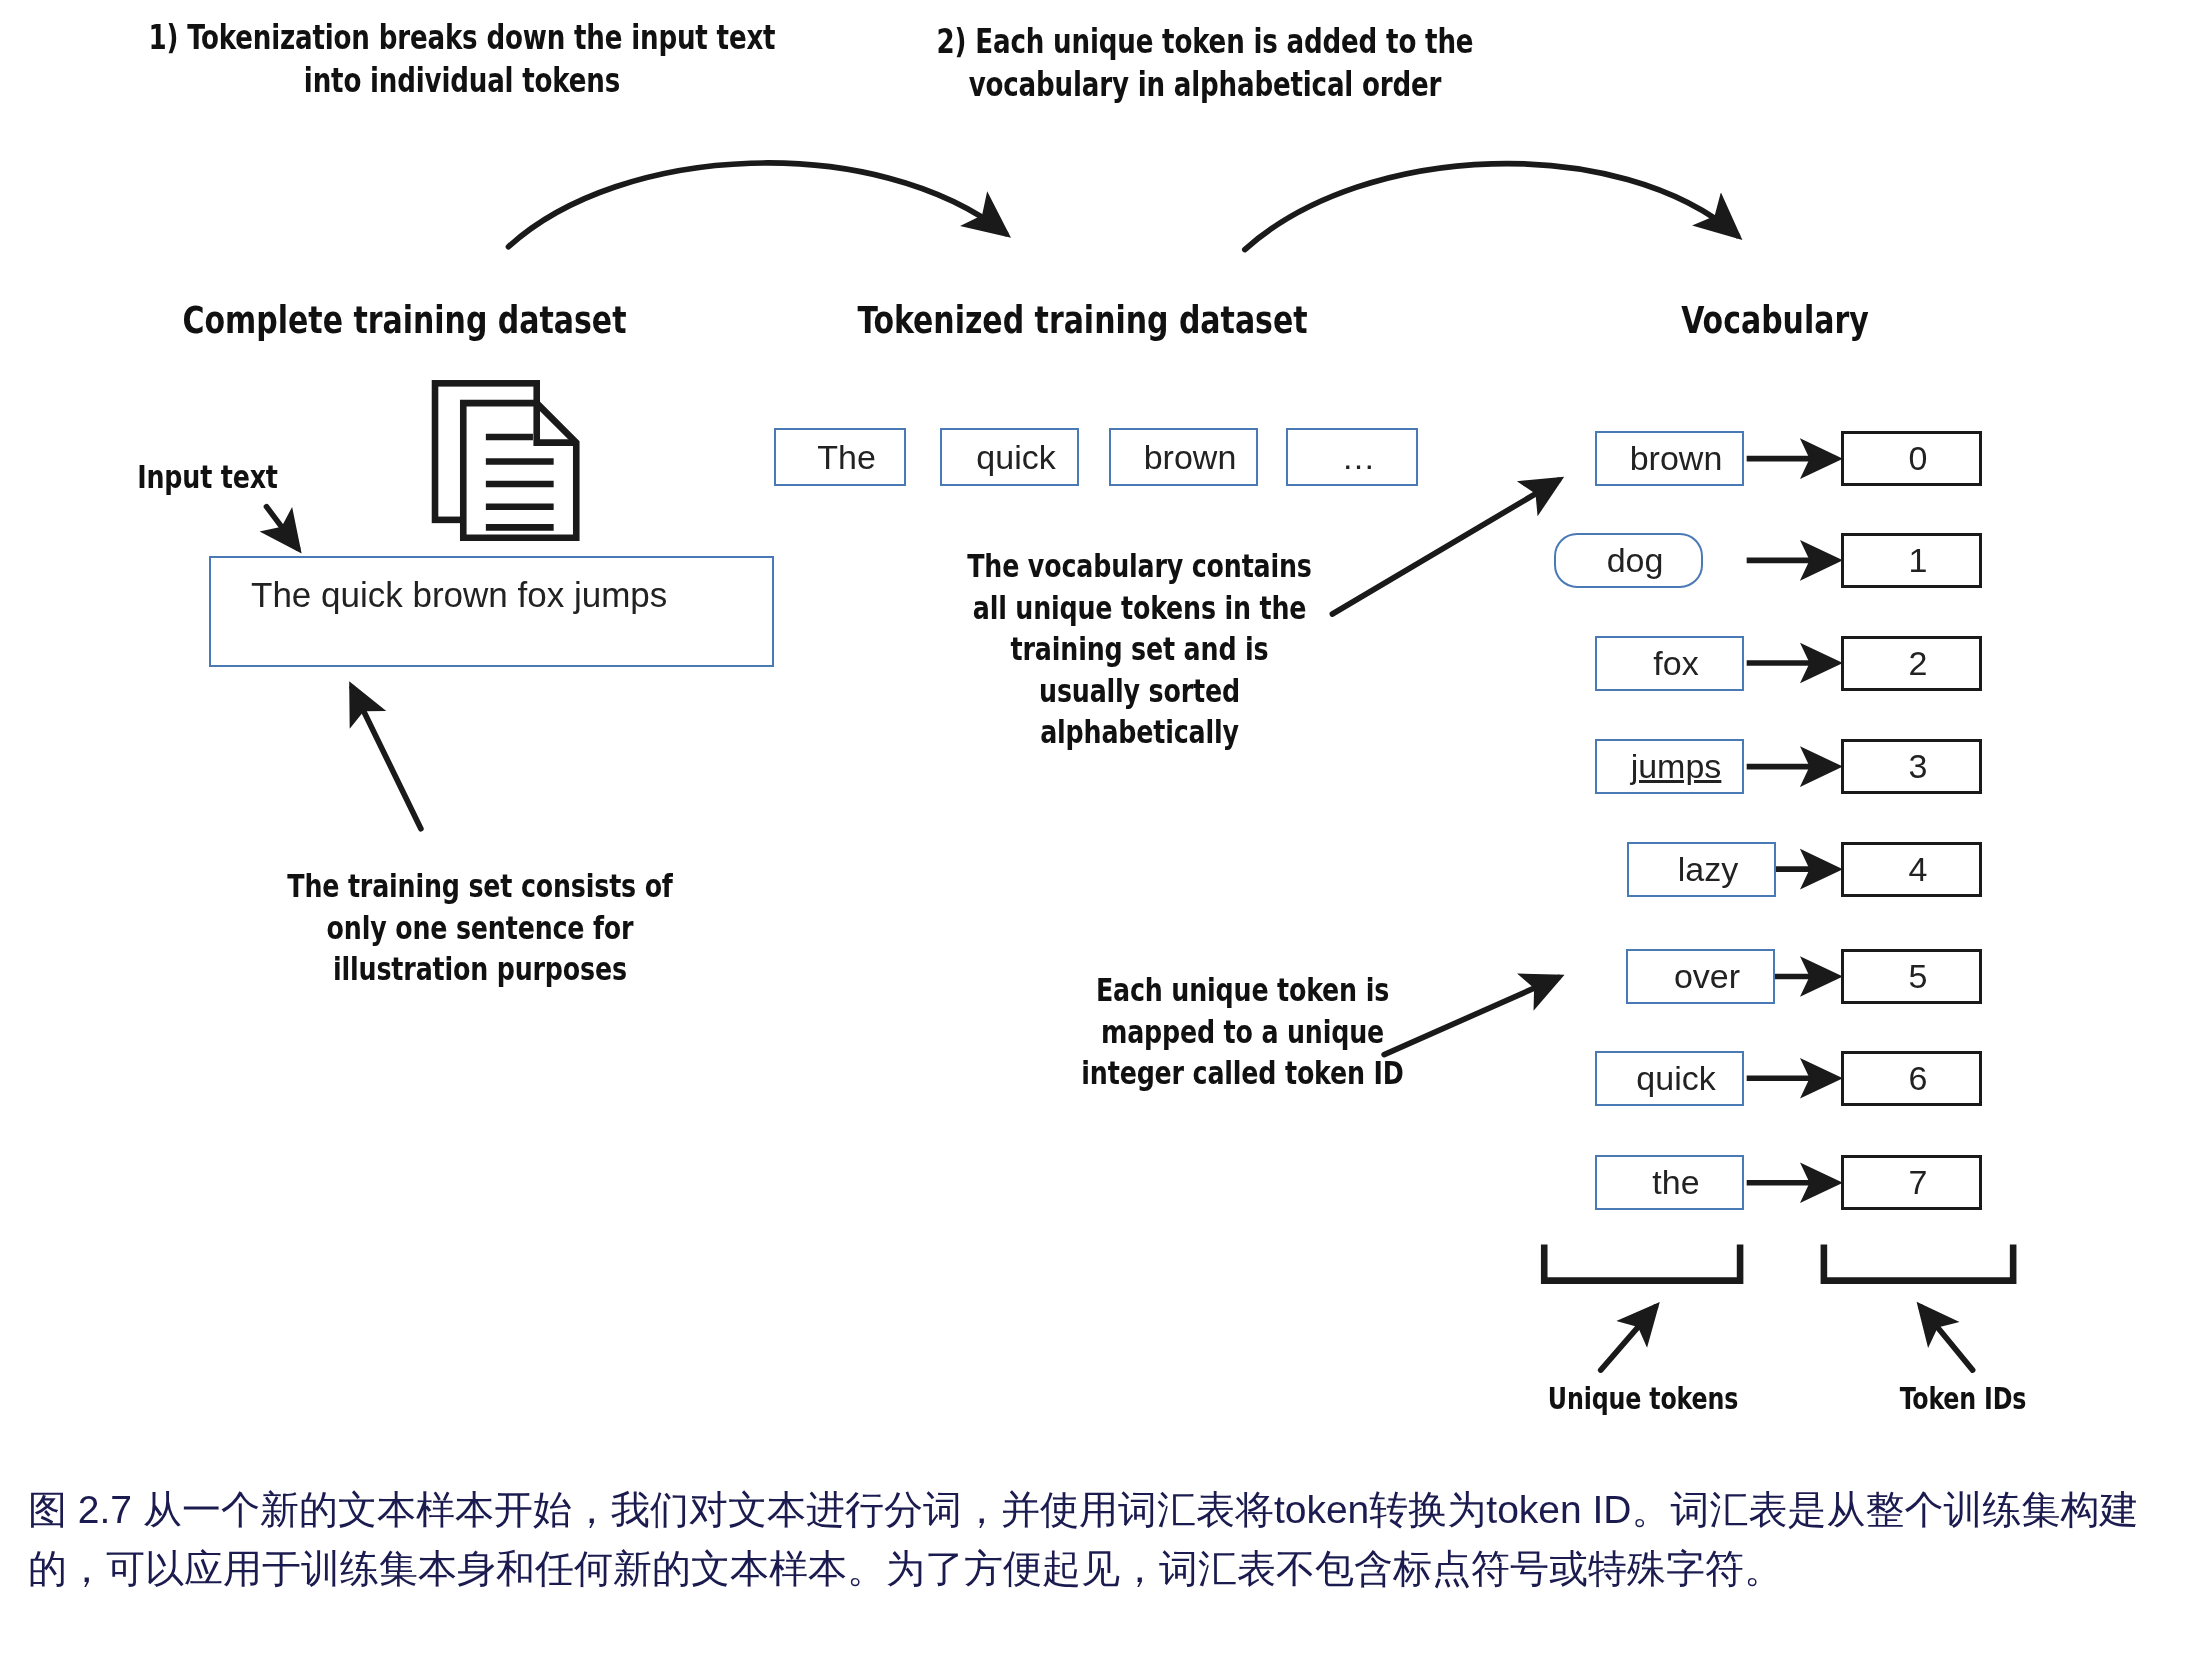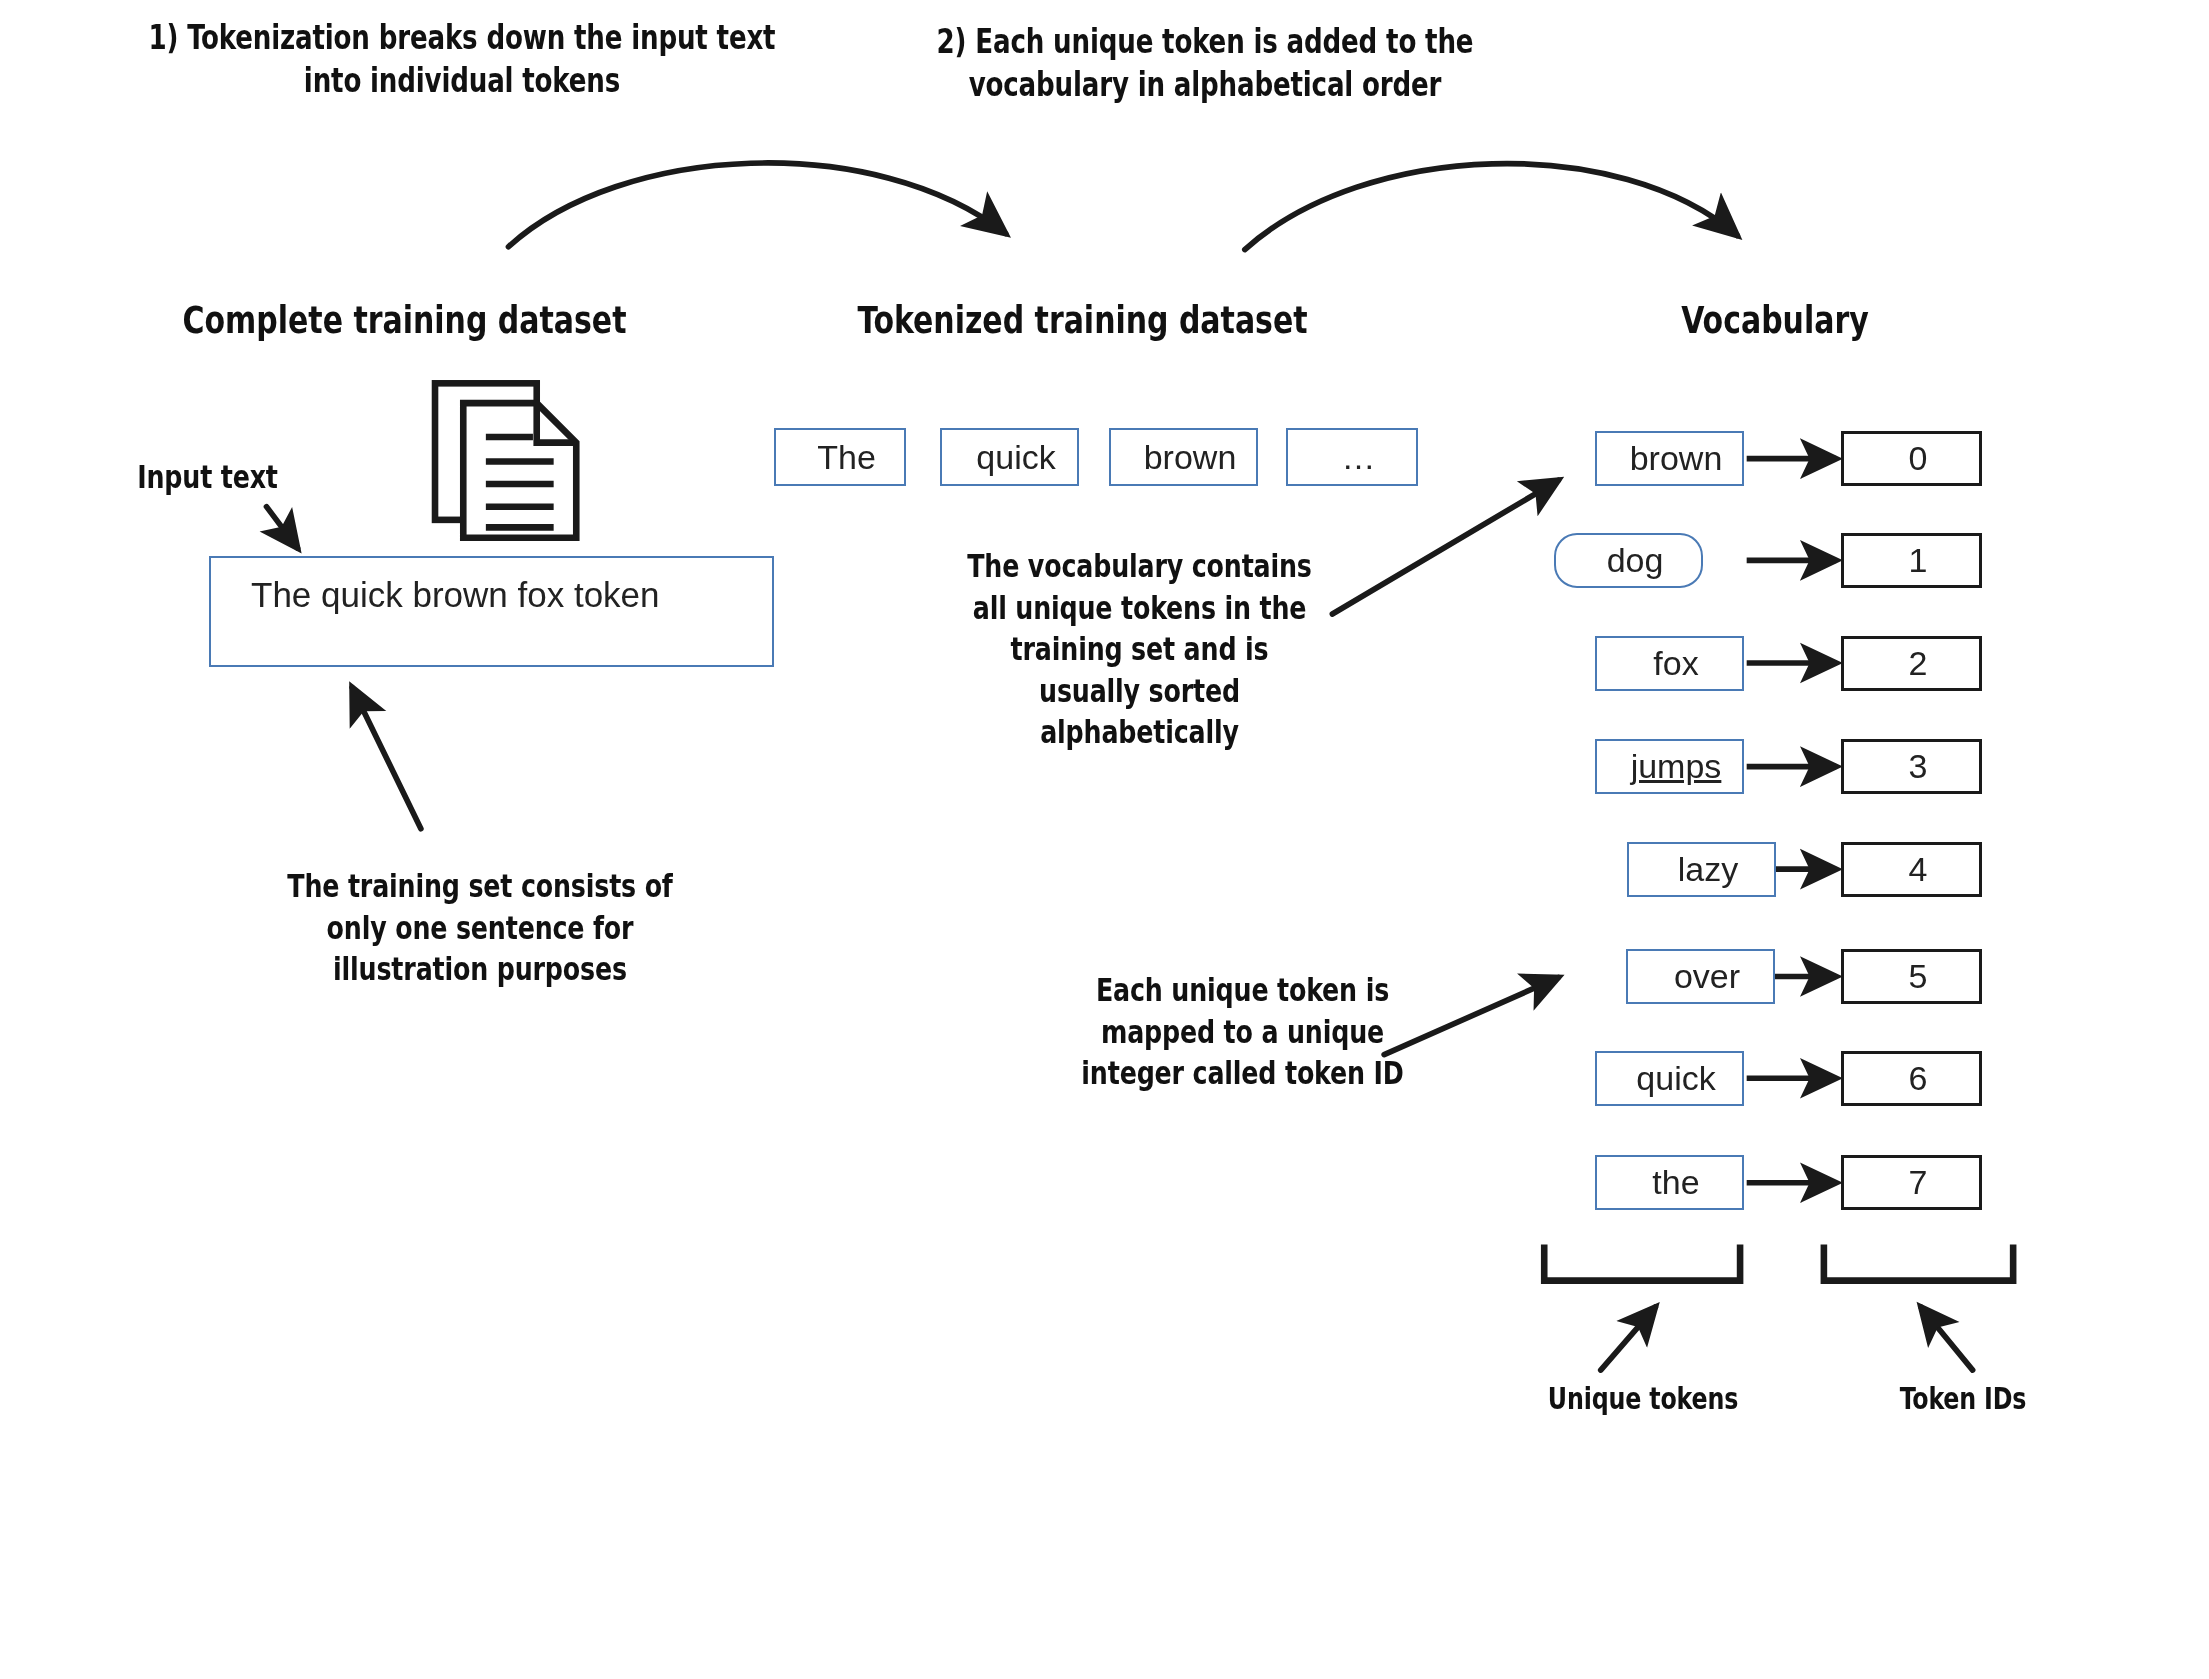--- a/index.html
+++ b/index.html
@@ -170,21 +170,21 @@
 
   <div class="abs col-title" style="left:75px; top:299px; width:659px;">Complete training dataset</div>
 
   <div class="abs col-title" style="left:772px; top:299px; width:621px;">Tokenized training dataset</div>
 
   <div class="abs col-title" style="left:1563px; top:299px; width:424px;">Vocabulary</div>
 
   <div class="abs anno side-note" style="left:85px; top:457px; width:245px;">Input text</div>
 
   <div class="abs input-box" style="left: 209px; top: 556px; width: 565px; height: 111px; display: block;">
-    <div>The quick brown fox token</div>
+    <div>The quick brown fox jumps</div>
   </div>
 
   <div class="abs anno side-note" style="left:235px; top:866px; width:490px;">The training set consists of only one sentence for illustration purposes</div>
 
   <div class="abs blue-box box token-box" style="left:774px; top:428px; width:132px;">
     <span>The</span>
   </div>
   <div class="abs blue-box box token-box" style="left:940px; top:428px; width:139px;">
     <span>quick</span>
   </div>
@@ -252,15 +252,16 @@
     <span>the</span>
   </div>
   <div class="abs black-box box id-box" style="left:1841px; top:1155px;">
     <span>7</span>
   </div>
 
   <div class="abs anno tiny-label" style="left:1469px; top:1379px; width:348px;">Unique tokens</div>
 
   <div class="abs anno tiny-label" style="left:1817px; top:1379px; width:292px;">Token IDs</div>
 
+  <div class="caption">图 2.7 从一个新的文本样本开始，我们对文本进行分词，并使用词汇表将token转换为token ID。词汇表是从整个训练集构建的，可以应用于训练集本身和任何新的文本样本。为了方便起见，词汇表不包含标点符号或特殊字符。</div>
 
 </div>
 
 
 </body></html>

